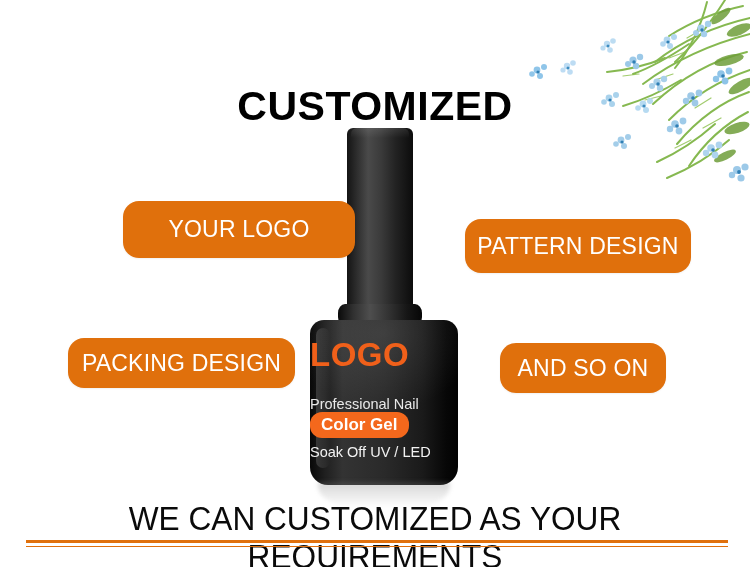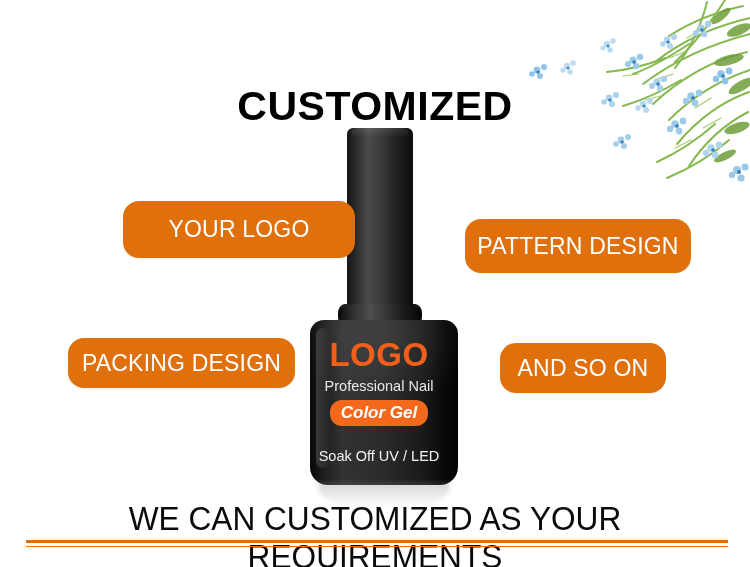--- a/index.html
+++ b/index.html
@@ -54,35 +54,35 @@
     border-radius:10px;
   }
   .reflection{
     position:absolute;left:18px;top:354px;width:132px;height:26px;
     background:linear-gradient(180deg,rgba(120,120,120,.30),rgba(255,255,255,0));
     border-radius:0 0 40px 40px/0 0 22px 22px;
     filter:blur(2px);
   }
 
   
-  .label{position:absolute;left:10px;top:192px;width:138px;height:165px;text-align:center;}
+  .label{position:absolute;left:10px;top:192px;width:138px;height:165px;text-align:left;}
   .lab-logo{
     margin-top:18px;font-size:33px;font-weight:700;letter-spacing:.5px;
     color:#f0601a;line-height:34px;
   }
   .lab-sub{
-    margin-top:6px;font-size:14.5px;color:#e9e9e9;line-height:16px;font-weight:400;
-  }
-  .lab-badge-wrap{margin-top:6px;font-style:italic;}
+    margin-top:24px;font-size:14.5px;color:#e9e9e9;line-height:16px;font-weight:400;
+  }
+  .lab-badge-wrap{}
   .lab-badge{
     display:inline-block;padding:3px 11px 4px;border-radius:12px;
     background:#f4681c;color:#fff;font-size:17px;font-weight:700;line-height:19px;
   }
   .lab-foot{
-    margin-top:22px;font-size:14.5px;color:#f2f2f2;line-height:16px;
+    margin-top:6px;font-size:14.5px;color:#f2f2f2;line-height:16px;
   }
 
   
   .pill{
     position:absolute;display:flex;align-items:center;justify-content:center;
     background:#e0700c;color:#fff;border-radius:16px;
     font-size:23px;line-height:25px;font-weight:400;letter-spacing:.2px;
     text-align:center;white-space:nowrap;
     box-shadow:0 1px 2px rgba(0,0,0,.06);
   }

